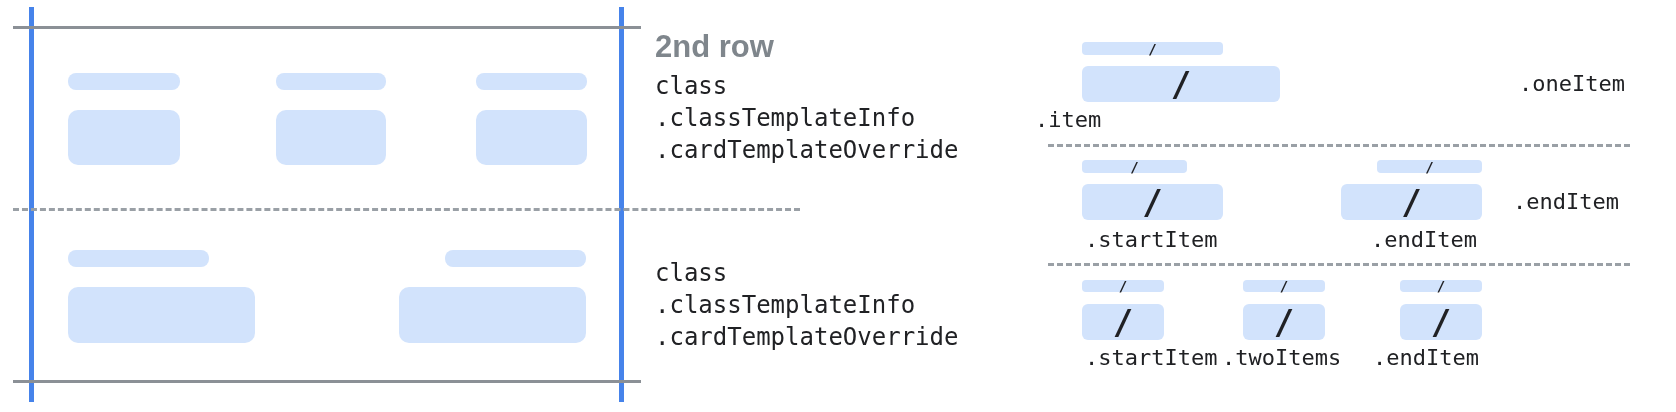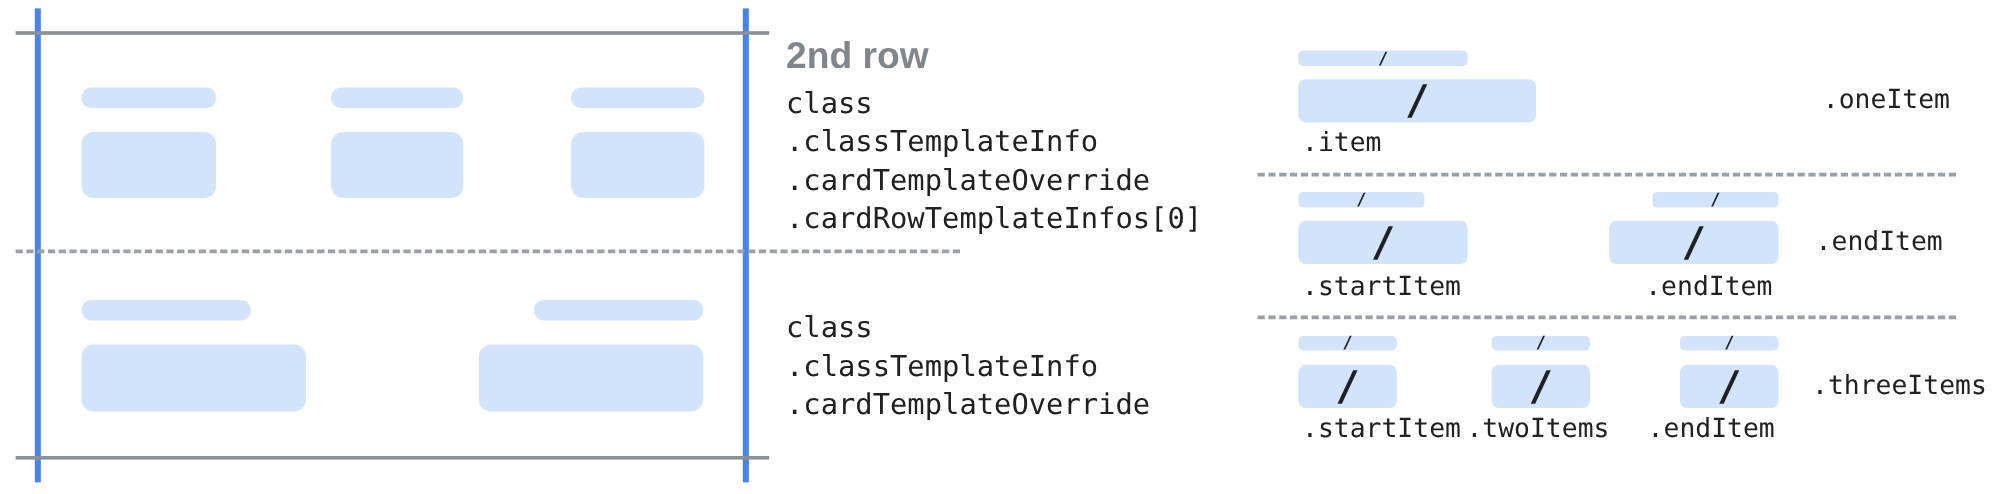--- a/index.html
+++ b/index.html
@@ -52,21 +52,21 @@
   #code-row2{left:655px;top:70px;}
   #h-row3{left:655px;top:216px;}
   #code-row3{left:655px;top:257px;}
 
   
   #div-1{top:144px;left:1048px;width:582px;}
   #div-2{top:263px;left:1048px;width:582px;}
 
   #g1s{left:1082px;top:42px;width:141px;height:13px;border-radius:4px;}
   #g1v{left:1082px;top:66px;width:198px;height:36px;border-radius:6px;}
-  #g1-label{left:1085px;top:108px;}
+  #g1-label{left:1035px;top:108px;}
   #g1-name{left:1519px;top:72px;}
 
   #g2as{left:1082px;top:160px;width:105px;height:13px;border-radius:4px;}
   #g2av{left:1082px;top:184px;width:141px;height:36px;border-radius:6px;}
   #g2bs{left:1377px;top:160px;width:105px;height:13px;border-radius:4px;}
   #g2bv{left:1341px;top:184px;width:141px;height:36px;border-radius:6px;}
   #g2a-label{left:1085px;top:228px;}
   #g2b-label{left:1371px;top:228px;}
   #g2-name{left:1513px;top:190px;}
 
@@ -102,21 +102,20 @@
   <div class="bar" id="r2c1s"></div>
   <div class="bar" id="r2c1v"></div>
   <div class="bar" id="r2c2s"></div>
   <div class="bar" id="r2c2v"></div>
 
   <div class="heading" id="h-row2">2nd row</div>
   <div class="code" id="code-row2">
     <div>class</div>
     <div>.classTemplateInfo</div>
     <div>.cardTemplateOverride</div>
-    <div>.cardRowTemplateInfos[0]</div>
   </div>
 
   <div class="code" id="code-row3">
     <div>class</div>
     <div>.classTemplateInfo</div>
     <div>.cardTemplateOverride</div>
   </div>
 
   <div class="bar" id="g1s">
     <span class="slash slash-sm">/</span>
@@ -161,15 +160,14 @@
   </div>
   <div class="bar" id="g3cs">
     <span class="slash slash-sm">/</span>
   </div>
   <div class="bar" id="g3cv">
     <span class="slash slash-lg">/</span>
   </div>
   <div class="mlabel" id="g3a-label">.startItem</div>
   <div class="mlabel" id="g3b-label">.twoItems</div>
   <div class="mlabel" id="g3c-label">.endItem</div>
-  <div class="mlabel" id="g3-name">.threeItems</div>
 
 </div>
 
 </body></html>

